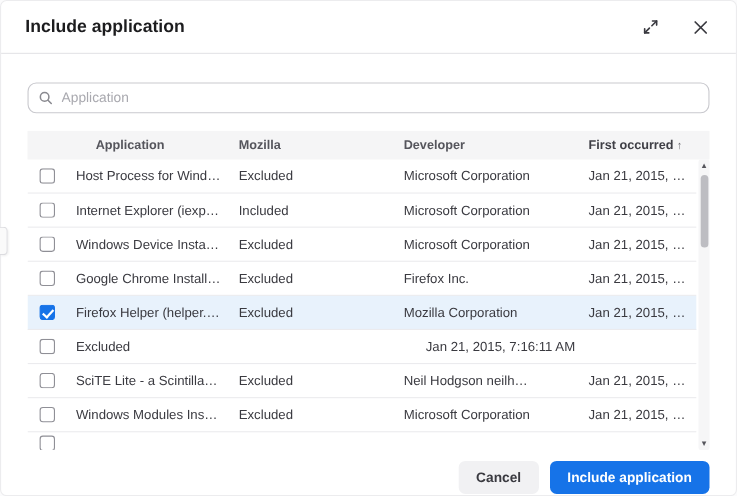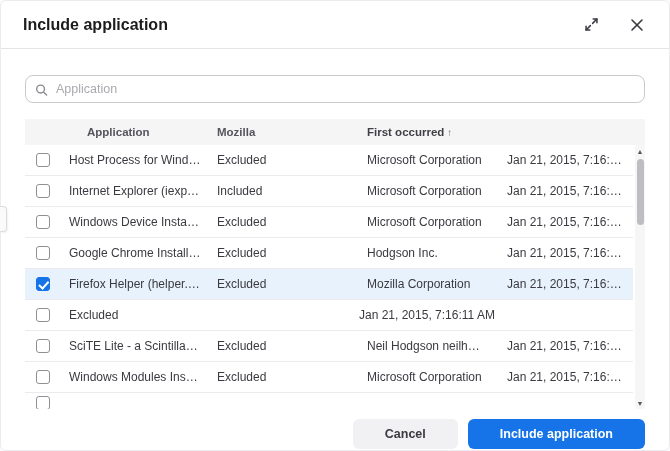--- a/index.html
+++ b/index.html
@@ -78,21 +78,21 @@
   }
   .tr.selected{background:var(--selected);}
   .tr.partial{height:16px; align-items:flex-start; border-bottom:none;}
   .tr.partial .cb{padding-top:3px;}
   .td{padding:0 8px; white-space:nowrap; overflow:hidden; text-overflow:ellipsis;}
   .cb{flex:0 0 36px; display:flex; justify-content:center;}
   .thead .cb{flex:0 0 36px;}
   .application{flex:0 0 148px;}
   .status{flex:0 0 150px;}
   .developer{flex:0 0 140px;}
-  .first_occurred{flex:1 1 auto;}
+  .first_occurred{flex:1 1 auto;margin-left:28px;}
   .thead .application{padding-left:26px;}
   .thead .first_occurred{color:#3f3f46;}
   .sort-arrow{font-size:10px; margin-left:3px; color:#6b6b72;}
   input[type=checkbox]{
     appearance:none; -webkit-appearance:none;
     width:14px; height:14px;
     border:1.5px solid #8f8f96; border-radius:3px;
     background:#fff; cursor:pointer; position:relative; flex:0 0 auto;
   }
   input[type=checkbox]:checked{background:var(--accent); border-color:var(--accent);}
@@ -118,21 +118,21 @@
     position:absolute; top:2px; left:1.5px; width:7px; height:66px;
     background:#bdbdc2; border-radius:4px; cursor:pointer;
   }
   
   .modal-footer{
     margin-top:auto;
     display:flex; justify-content:flex-end; align-items:center; gap:10px;
     padding:10px 24px 14px;
   }
   .btn{
-    height:30px; padding:0 32px;
+    height:30px; padding:0 16px;
     border:none; border-radius:6px;
     font-family:"Liberation Sans", sans-serif;
     font-size:12.5px; font-weight:600; cursor:pointer;
   }
   .btn-cancel{background:#f1f1f3; color:#3a3a40;}
   .btn-primary{background:var(--accent); color:#fff;}
   
   .edge-handle{
     position:absolute; left:0; top:206; top:206px; width:7px; height:26px;
     background:#fafafa; border:1px solid #dcdce0; border-left:none;
@@ -177,20 +177,21 @@
       </svg>
     </span>
     <input class="search-input" type="text" placeholder="Application" style="">
   </div>
 
   <div class="table-wrap">
     <div class="thead">
       <span class="td cb"></span>
       <span class="td application">Application</span>
       <span class="td status">Mozilla</span>
+      <span class="td developer">Developer</span>
       <span class="td first_occurred"><span>First occurred</span><span class="sort-arrow">↑</span></span>
     </div>
     <div class="tbody" id="table-body">
         <div class="tr">
           <span class="td cb">
             <input type="checkbox" style="">
           </span>
           <span class="td application">Host Process for Windows...</span>
           <span class="td status">Excluded</span>
           <span class="td developer">Microsoft Corporation</span>
@@ -213,21 +214,21 @@
           <span class="td status">Excluded</span>
           <span class="td developer">Microsoft Corporation</span>
           <span class="td first_occurred">Jan 21, 2015, 7:16:11 AM</span>
         </div>
         <div class="tr">
           <span class="td cb">
             <input type="checkbox" style="">
           </span>
           <span class="td application">Google Chrome Installer (...</span>
           <span class="td status">Excluded</span>
-          <span class="td developer">Hodgson Inc.</span>
+          <span class="td developer">Firefox Inc.</span>
           <span class="td first_occurred">Jan 21, 2015, 7:16:11 AM</span>
         </div>
         <div class="tr selected">
           <span class="td cb">
             <input type="checkbox" checked="" style="">
           </span>
           <span class="td application">Firefox Helper (helper.exe)</span>
           <span class="td status">Excluded</span>
           <span class="td developer">Mozilla Corporation</span>
           <span class="td first_occurred">Jan 21, 2015, 7:16:11 AM</span>

